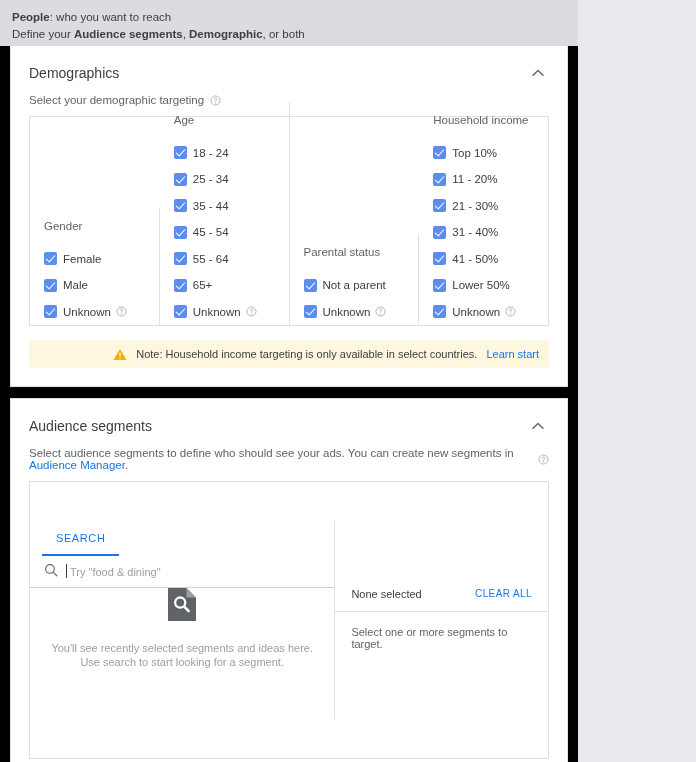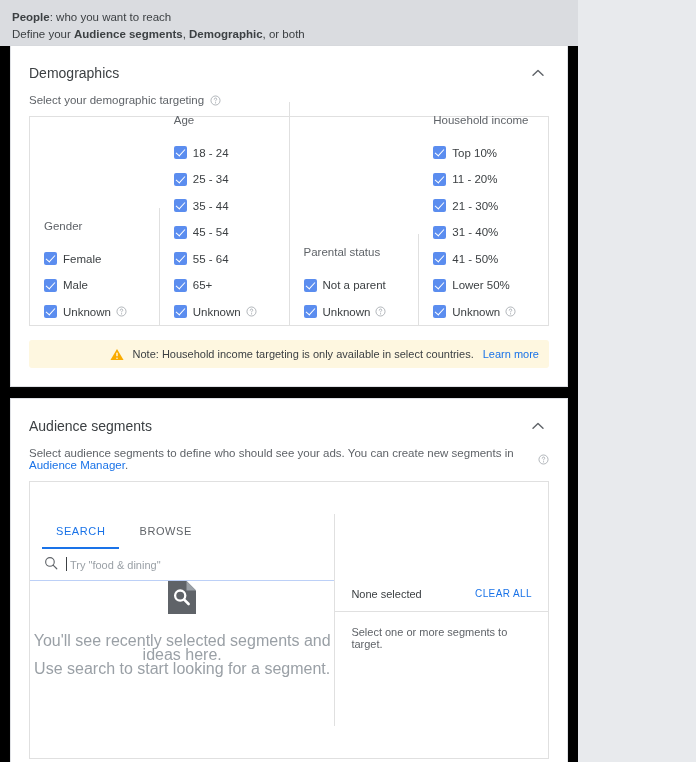--- a/index.html
+++ b/index.html
@@ -124,21 +124,21 @@
     content: ""; position: absolute; left: -4px; top: -2px;
     width: 1px; height: 14px; background: #3c4043;
   }
 
   .empty-wrap {
     flex: 1 1 auto; display: flex; flex-direction: column;
     align-items: center; justify-content: center;
     padding-bottom: 50px;
   }
   .empty-icon { margin-bottom: 16px; }
-  .empty-text { font-size: 16px; color: #9aa0a6; text-align: center; line-height: 14px; }
+  .empty-text { font-size: 11px; color: #9aa0a6; text-align: center; line-height: 14px; }
 
   .sel-head {
     display: flex; align-items: center; justify-content: space-between;
     height: 36px; padding: 0 16px;
     border-bottom: 1px solid #e0e0e0;
   }
   .sel-title { font-size: 11px; color: #3c4043; font-weight: 500; }
   .clear-all { font-size: 10px; color: #1a73e8; letter-spacing: .4px; font-weight: 500; cursor: pointer; }
   .sel-body { padding: 14px 16px; font-size: 11px; color: #5f6368; }
 </style>
@@ -329,21 +329,21 @@
 
     <div class="note">
       <span class="warn-tri">
         <svg width="14" height="13" viewBox="0 0 16 14" aria-hidden="true">
           <path d="M8 0.6 L15.5 13.4 L0.5 13.4 Z" fill="#f9ab00"></path>
           <rect x="7.25" y="4.6" width="1.5" height="4.4" rx=".7" fill="#fff"></rect>
           <circle cx="8" cy="11.2" r=".85" fill="#fff"></circle>
         </svg>
       </span>
       <span>Note: Household income targeting is only available in select countries.</span>
-      <a href="#">Learn more</a>
+      <a href="#">Learn start</a>
     </div>
   </div>
 
   <div class="card second">
 
     <div class="card-head">
       <div class="card-title">Audience segments</div>
       <div class="chevron">
         <svg width="12" height="8" viewBox="0 0 12 8" aria-hidden="true">
           <path d="M1 6.2 L6 1.4 L11 6.2" fill="none" stroke="#5f6368" stroke-width="1.4" stroke-linecap="round" stroke-linejoin="round"></path>
@@ -360,21 +360,20 @@
           <circle cx="8.1" cy="11.4" r=".85" fill="#9aa0a6"></circle>
         </svg>
       </span>
     </div>
 
     <div class="seg-panel">
 
       <div class="seg-left">
         <div class="tabs" id="seg-tabs">
             <div class="tab active">SEARCH</div>
-            <div class="tab">BROWSE</div>
           </div>
 
         <div class="search-row">
           <span>
             <svg width="14" height="14" viewBox="0 0 16 16" aria-hidden="true">
               <circle cx="6.8" cy="6.8" r="4.9" fill="none" stroke="#5f6368" stroke-width="1.3"></circle>
               <path d="M10.4 10.4 L14.6 14.6" stroke="#5f6368" stroke-width="1.3" stroke-linecap="round"></path>
             </svg>
           </span>
           <span class="search-ph" placeholder="Try &quot;food &amp; dining&quot;">Try "food &amp; dining"</span>

